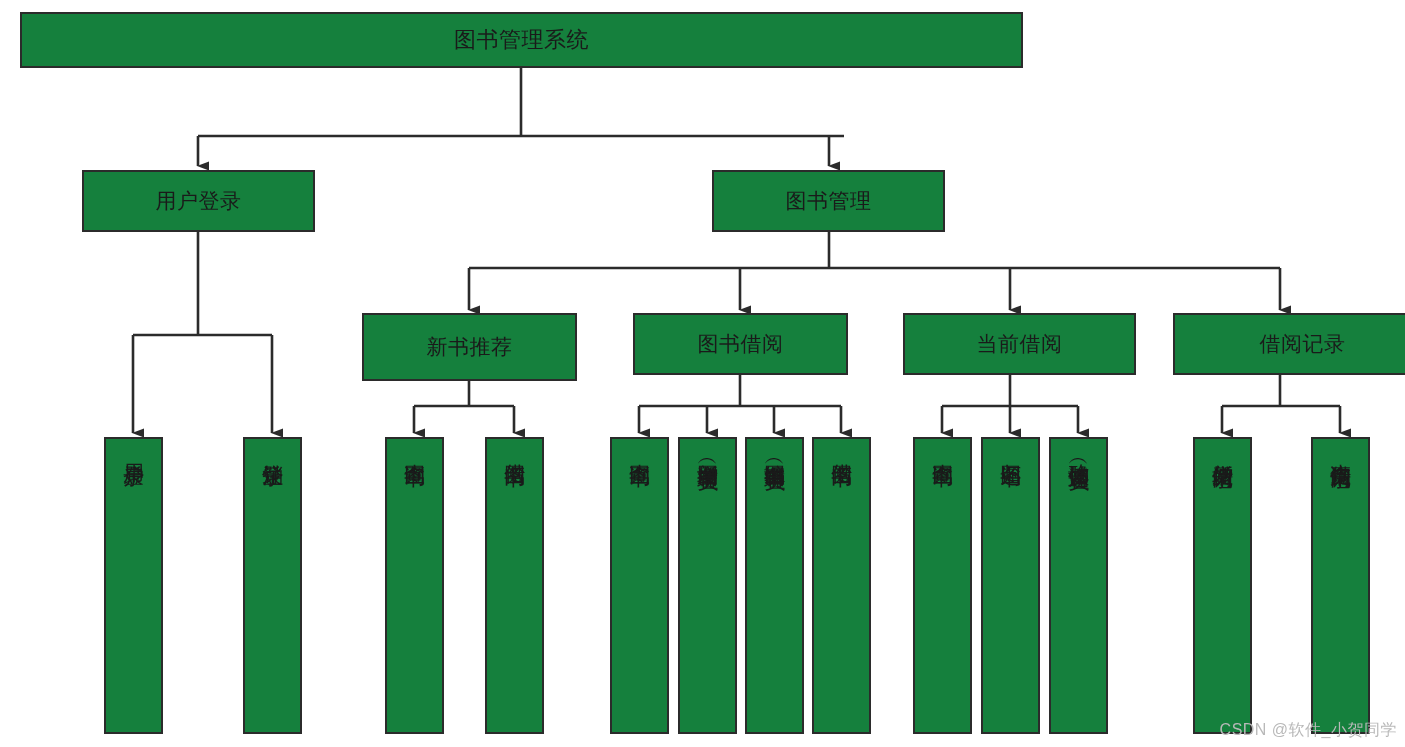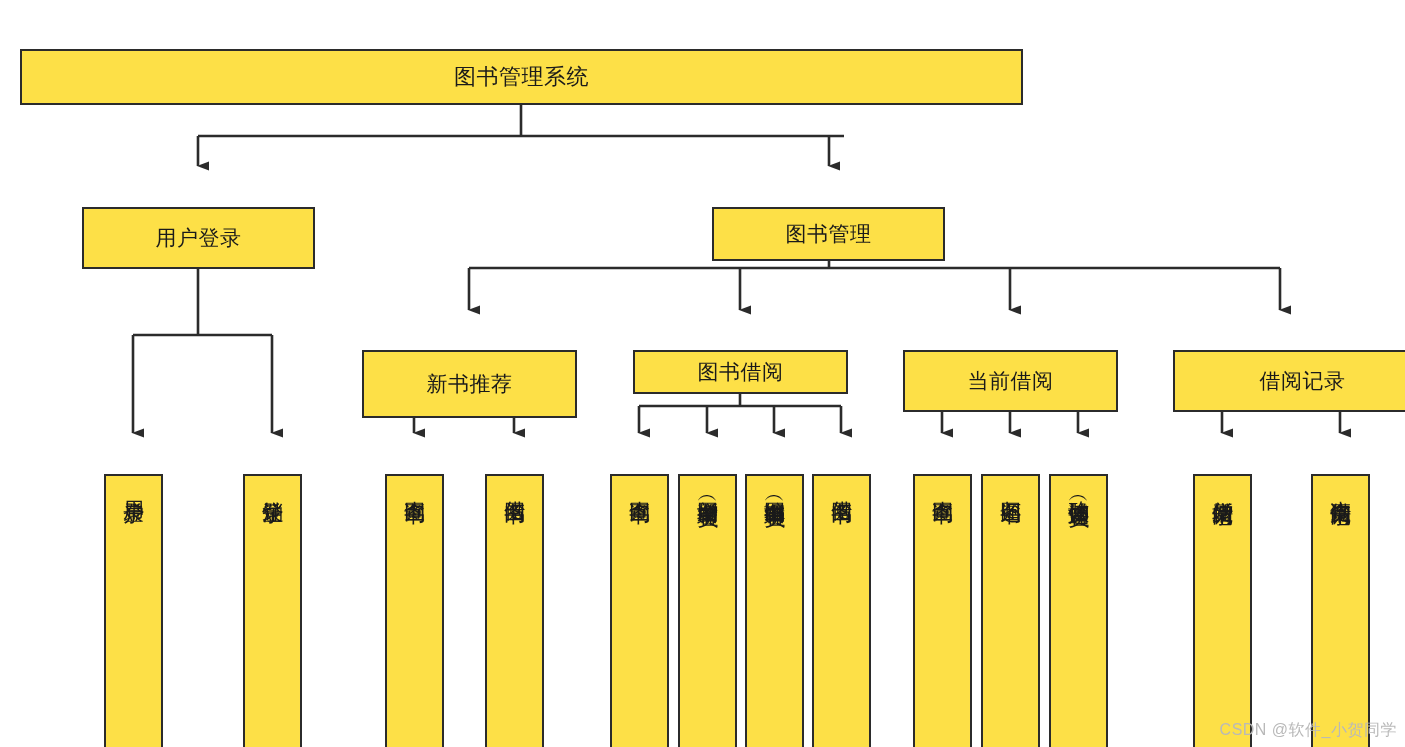--- a/index.html
+++ b/index.html
@@ -20,27 +20,26 @@
   svg.edges {
     position: absolute;
     left: 0;
     top: 0;
     width: 1405px;
     height: 747px;
   }
   .node {
     position: absolute;
     box-sizing: border-box;
-    background: #fde047;
+    background: #15803d;
     border: 2.5px solid #2b2b2b;
     display: flex;
     align-items: center;
     justify-content: center;
     z-index: 3;
-    margin-top: 37px;
   }
   .node .label {
     color: #1a1a1a;
     letter-spacing: 0.5px;
     white-space: nowrap;
   }
   .node.horiz .label {
     font-size: 21px;
     line-height: 1.1;
   }
@@ -128,31 +127,31 @@
     </g>
   </svg>
 
   <div class="node root horiz" style="left:20px; top:12px; width:1003px; height:56px;">
     <span class="label">图书管理系统</span>
   </div>
 
   <div class="node horiz" style="left:82px; top:170px; width:233px; height:62px;">
     <span class="label">用户登录</span>
   </div>
-  <div class="node horiz" style="left:712px; top:170px; width:233px; height:54px;">
+  <div class="node horiz" style="left:712px; top:170px; width:233px; height:62px;">
     <span class="label">图书管理</span>
   </div>
 
   <div class="node horiz" style="left:362px; top:313px; width:215px; height:68px;">
     <span class="label">新书推荐</span>
   </div>
-  <div class="node horiz" style="left:633px; top:313px; width:215px; height:44px;">
+  <div class="node horiz" style="left:633px; top:313px; width:215px; height:62px;">
     <span class="label">图书借阅</span>
   </div>
-  <div class="node horiz" style="left:903px; top:313px; width:215px; height:62px;">
+  <div class="node horiz" style="left:903px; top:313px; width:233px; height:62px;">
     <span class="label">当前借阅</span>
   </div>
   <div class="node horiz" style="left:1173px; top:313px; width:259px; height:62px;">
     <span class="label">借阅记录</span>
   </div>
 
   <div class="node vert" style="left:104px; top:437px; width:59px; height:297px;">
     <span class="label">用户登录</span>
   </div>
   <div class="node vert" style="left:243px; top:437px; width:59px; height:297px;">

